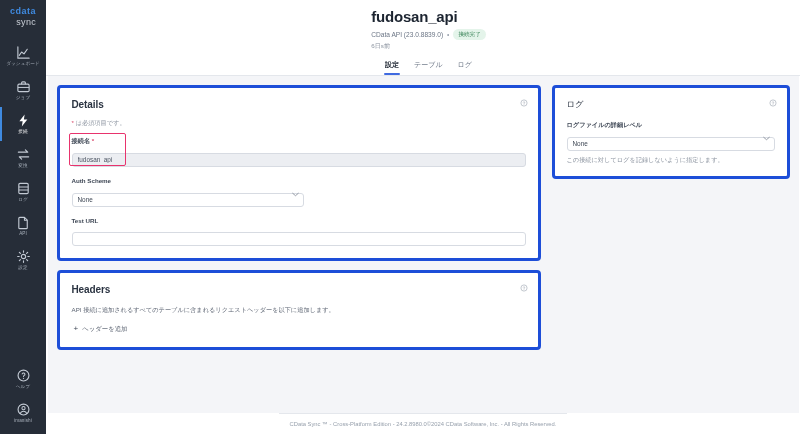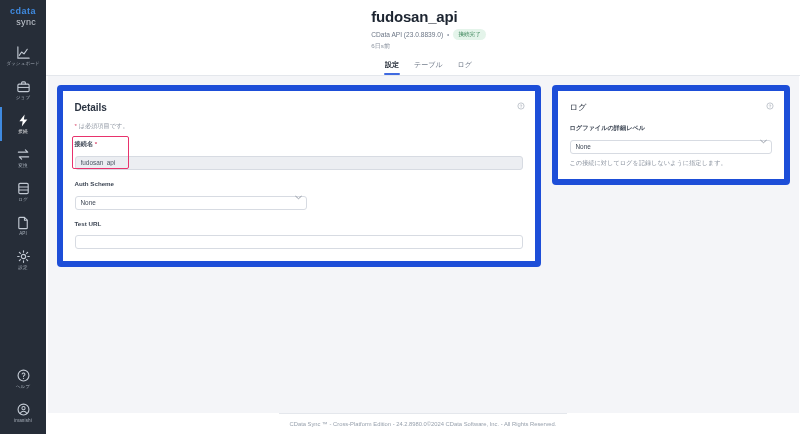--- a/index.html
+++ b/index.html
@@ -85,21 +85,21 @@
 
   .body-area {
     flex: 1; background: #f4f5f8;
     display: flex; gap: 11px; padding: 9px 9px 0 9px;
     overflow: hidden;
   }
   .col-left { width: 484px; display: flex; flex-direction: column; gap: 9px; }
   .col-right { width: 238px; display: flex; flex-direction: column; gap: 9px; }
 
   .card {
-    background: #ffffff; border: 6px solid #1d4ed8; border-radius: 4px;
+    background: #ffffff; border: 3px solid #1d4ed8; border-radius: 4px;
     padding: 10px 12px 12px 12px; position: relative;
   }
   .card-title {
     font-size: 10px; font-weight: 700; color: #2b3442; line-height: 13px;
     letter-spacing: -.1px;
   }
   .card-title.jp { font-weight: 400; font-size: 8.4px; color: #2b3442; }
   .help-ico {
     position: absolute; right: 10px; top: 11px;
     width: 8px; height: 8px; cursor: pointer;
@@ -342,20 +342,35 @@
               </span>
             </div>
           </div>
 
           <div class="field">
             <label class="field-label">Test URL</label>
             <input class="input" type="text" value="" style="">
           </div>
         </section>
 
+        <section class="card">
+          <div class="card-title">Headers</div>
+          <span class="help-ico">
+            <svg viewBox="0 0 16 16" fill="none" width="8" height="8">
+                <circle cx="8" cy="8" r="6.2" stroke="#9aa2ae" stroke-width="1.2"></circle>
+                <path d="M6.5 6.3a1.5 1.5 0 0 1 2.9.5c0 1-1.4 1.2-1.4 2.2" stroke="#9aa2ae" stroke-width="1.1" stroke-linecap="round"></path>
+                <circle cx="8" cy="11" r=".75" fill="#9aa2ae"></circle>
+              </svg>
+          </span>
+          <div class="section-desc">API 接続に追加されるすべてのテーブルに含まれるリクエストヘッダーを以下に追加します。</div>
+          <div class="add-link">
+            <span class="plus">+</span>
+            <span>ヘッダーを追加</span>
+          </div>
+        </section>
 
       </div>
 
       <div class="col-right">
 
         <section class="card">
           <div class="card-title jp">ログ</div>
           <span class="help-ico">
             <svg viewBox="0 0 16 16" fill="none" width="8" height="8">
                 <circle cx="8" cy="8" r="6.2" stroke="#9aa2ae" stroke-width="1.2"></circle>

